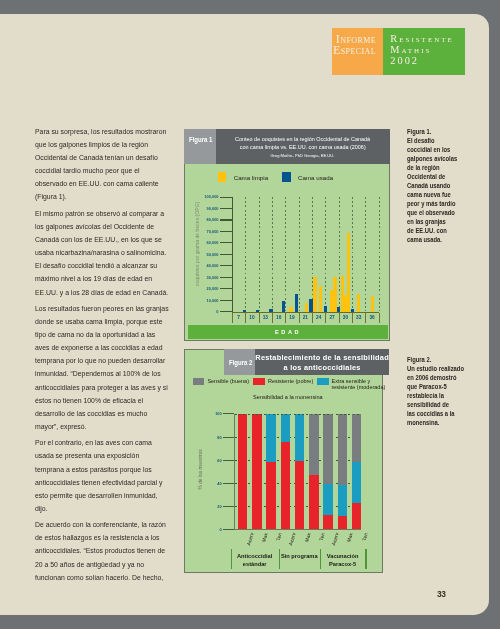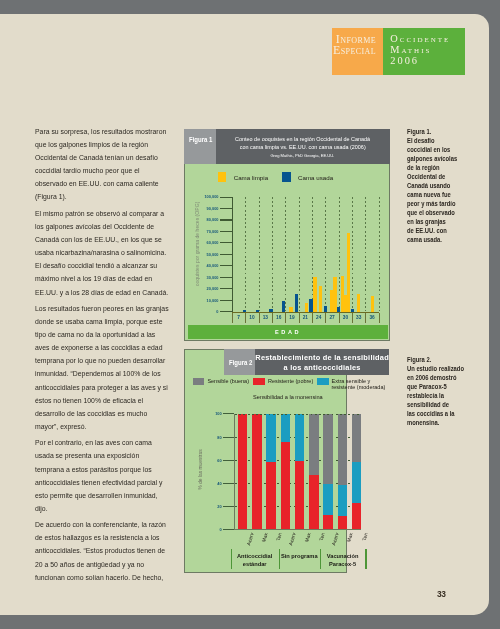--- a/index.html
+++ b/index.html
@@ -64,23 +64,23 @@
 <body>
 
 <div id="page">
 
   <div id="logo">
     <div class="orange">
       <div class="ln">Informe</div>
       <div class="ln">Especial</div>
     </div>
     <div class="green">
-      <div class="ln">Occidente</div>
+      <div class="ln">Resistente</div>
       <div class="ln">Mathis</div>
-      <div class="ln">2006</div>
+      <div class="ln">2002</div>
     </div>
   </div>
 
   <div id="bodycol">
       <p>Para su sorpresa, los resultados mostraron que los galpones limpios de la región Occidental de Canadá tenían un desafío coccidial tardío mucho peor que el observado en EE.UU. con cama caliente (Figura 1).</p>
       <p>El mismo patrón se observó al comparar a los galpones avícolas del Occidente de Canadá con los de EE.UU., en los que se usaba nicarbazina/narasina o salinomicina. El desafío coccidial tendió a alcanzar su máximo nivel a los 19 días de edad en EE.UU. y a los 28 días de edad en Canadá.</p>
       <p>Los resultados fueron peores en las granjas donde se usaba cama limpia, porque este tipo de cama no da la oportunidad a las aves de exponerse a las coccidias a edad temprana por lo que no pueden desarrollar inmunidad. “Dependemos al 100% de los anticoccidiales para proteger a las aves y si éstos no tienen 100% de eficacia el desarrollo de las coccidias es mucho mayor”, expresó.</p>
       <p>Por el contrario, en las aves con cama usada se presenta una exposición temprana a estos parásitos porque los anticoccidiales tienen efectividad parcial y esto permite que desarrollen inmunidad, dijo.</p>
       <p>De acuerdo con la conferenciante, la razón de estos hallazgos es la resistencia a los anticoccidiales. “Estos productos tienen de 20 a 50 años de antigüedad y ya no funcionan como solían hacerlo. De hecho,</p>
     </div>
@@ -206,21 +206,21 @@
         <div class="bar" style="left: 124.504px; top: 169.723px; width: 3.20291px; height: 12.3768px; background: rgb(6, 84, 143);"></div>
         <div class="bar" style="left: 138.739px; top: 176.943px; width: 3.20291px; height: 5.157px; background: rgb(6, 84, 143);"></div>
         <div class="bar" style="left: 152.084px; top: 177.516px; width: 3.20291px; height: 4.584px; background: rgb(6, 84, 143);"></div>
         <div class="bar" style="left: 165.875px; top: 179.235px; width: 3.20291px; height: 2.865px; background: rgb(6, 84, 143);"></div>
       </div>
     <div id="fig1edad" style="position:absolute;left:3.3px;top:195px;width:199.8px;height:14.6px;background:#5db03c;
                 color:#ffffff;font-size:5.6px;font-weight:bold;letter-spacing:2.6px;
                 display:flex;align-items:center;justify-content:center;">EDAD</div>
   </div>
 
-  <div class="figure" id="fig2" style="left:199.9px;top:334.8px;width:163px;height:224.3px;padding-left:40px;">
+  <div class="figure" id="fig2" style="left:199.9px;top:334.8px;width:199px;height:224.3px;padding-left:40px;">
     <div class="fighead" style="height:26.4px;">
       <div class="figlabel" style="width:31.5px;padding-left:5.2px;">
           <span class="txt">Figura 2</span>
         </div>
       <div class="figtitle">
         <div class="t2">Restablecimiento de la sensibilidad</div>
         <div class="t2">a los anticoccidiales</div>
       </div>
     </div>
     <div id="fig2body">

